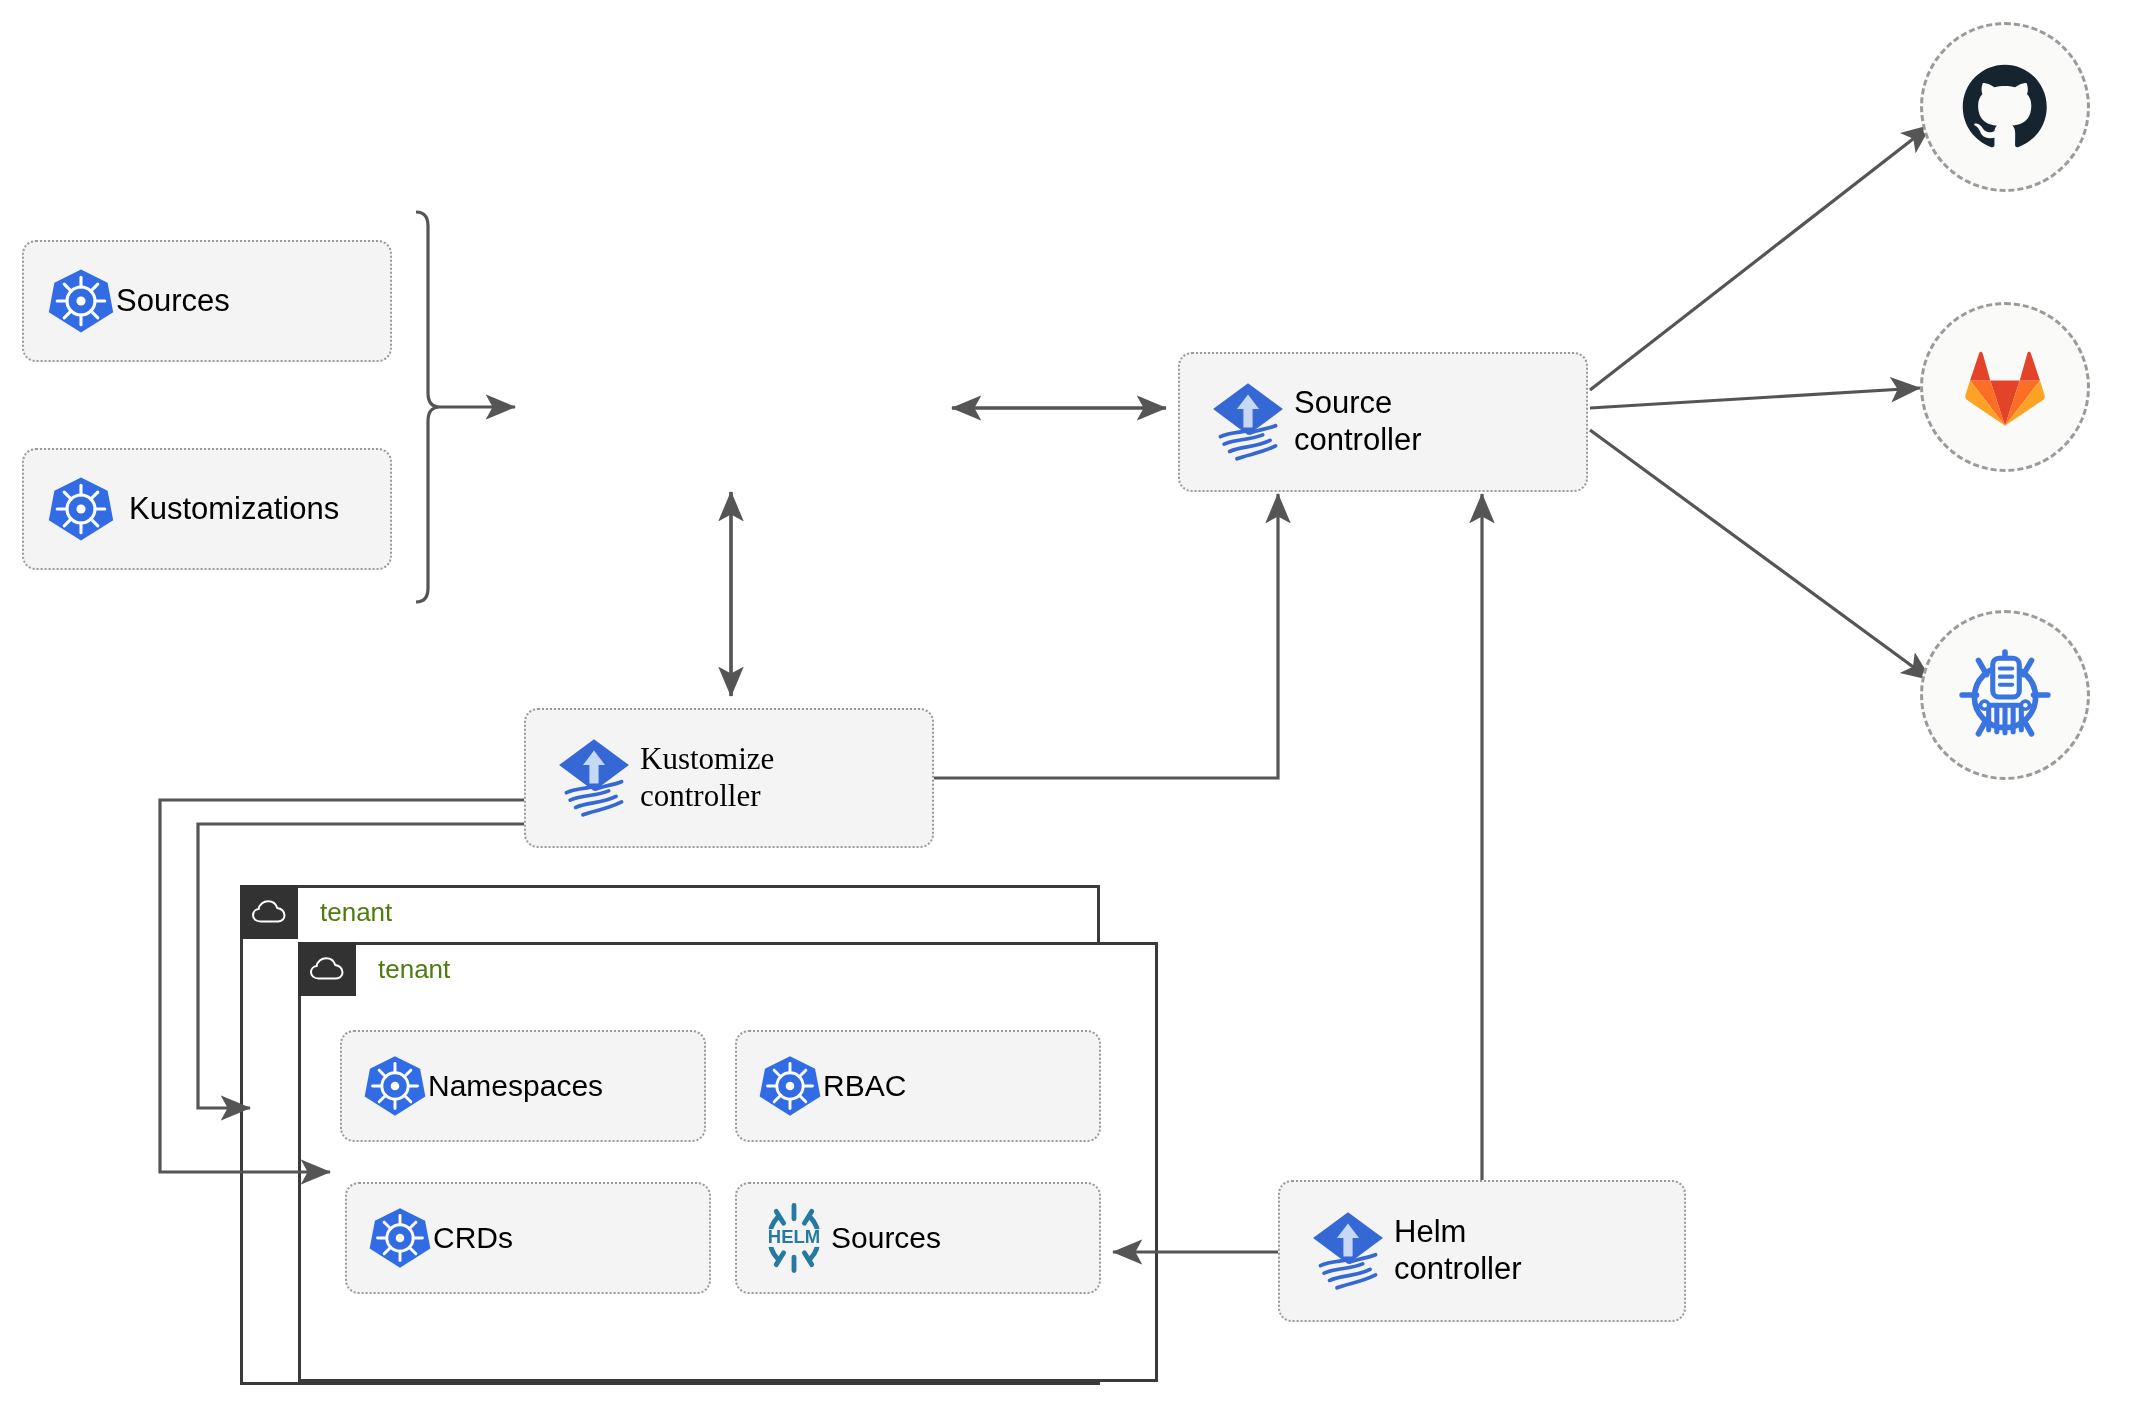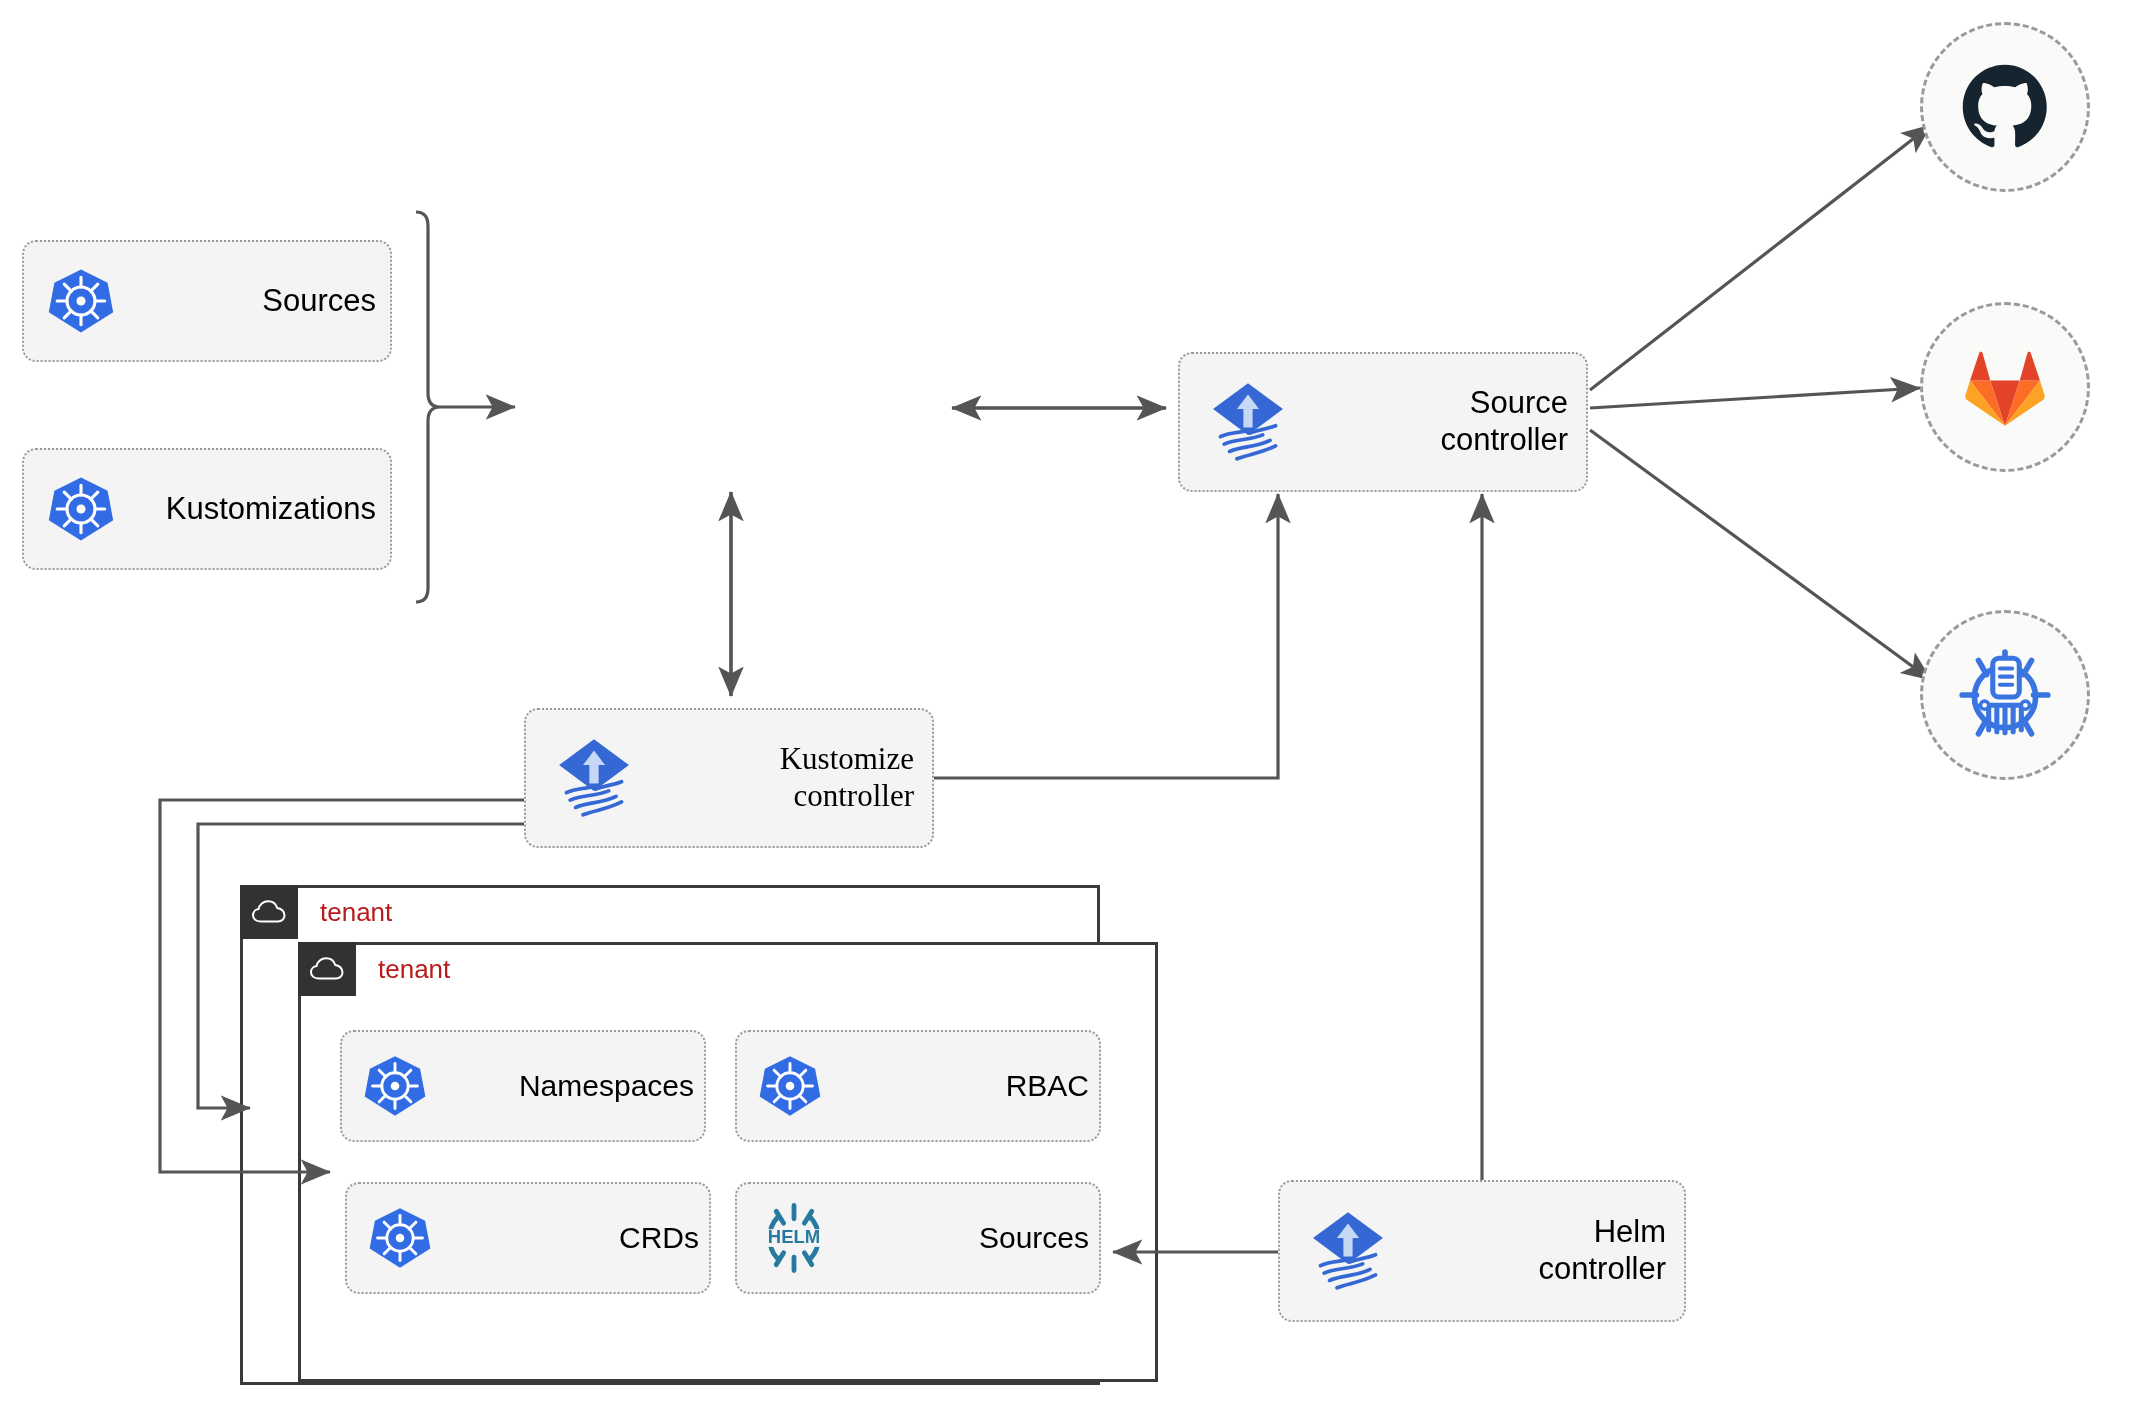--- a/index.html
+++ b/index.html
@@ -17,21 +17,21 @@
     background: #f4f4f4;
     border: 2px dotted #9a9a9a;
     border-radius: 14px;
     display: flex;
     align-items: center;
     z-index: 5;
   }
   .node .ico { flex: 0 0 auto; display: flex; align-items: center; justify-content: center; }
   .node .lbl {
     flex: 1 1 auto;
-    text-align: right;
+    text-align: left;
     color: #000;
     line-height: 1.18;
     white-space: pre-line;
   }
 
   
   .n-src   { left: 22px;  top: 240px;  width: 370px; height: 122px; padding: 0 14px 0 22px; }
   .n-kust  { left: 22px;  top: 448px;  width: 370px; height: 122px; padding: 0 14px 0 22px; gap: 13px; }
   .n-k8api { left: 528px; top: 340px;  width: 410px; height: 140px; padding: 0 18px 0 22px; }
   .n-srcc  { left: 1178px;top: 352px;  width: 410px; height: 140px; padding: 0 18px 0 22px; }
@@ -70,21 +70,21 @@
   .t-front { left: 298px; top: 942px;  width: 860px; height: 440px; z-index: 3; }
   .tenant .hdr {
     position: absolute; left: -3px; top: -3px;
     height: 54px; display: flex; align-items: center;
   }
   .tenant .hdr .cloudbox {
     width: 58px; height: 54px; background: #323232;
     display: flex; align-items: center; justify-content: center;
   }
   .tenant .hdr .tname {
-    font-size: 26px; color: #b91c1c; padding-left: 22px; white-space: nowrap;
+    font-size: 26px; color: #4d7c0f; padding-left: 22px; white-space: nowrap;
   }
 
   
   #edges { position: absolute; left: 0; top: 0; width: 2144px; height: 1407px; z-index: 4; }
 </style>
 </head>
 <body>
 
 <div id="stage">
 

